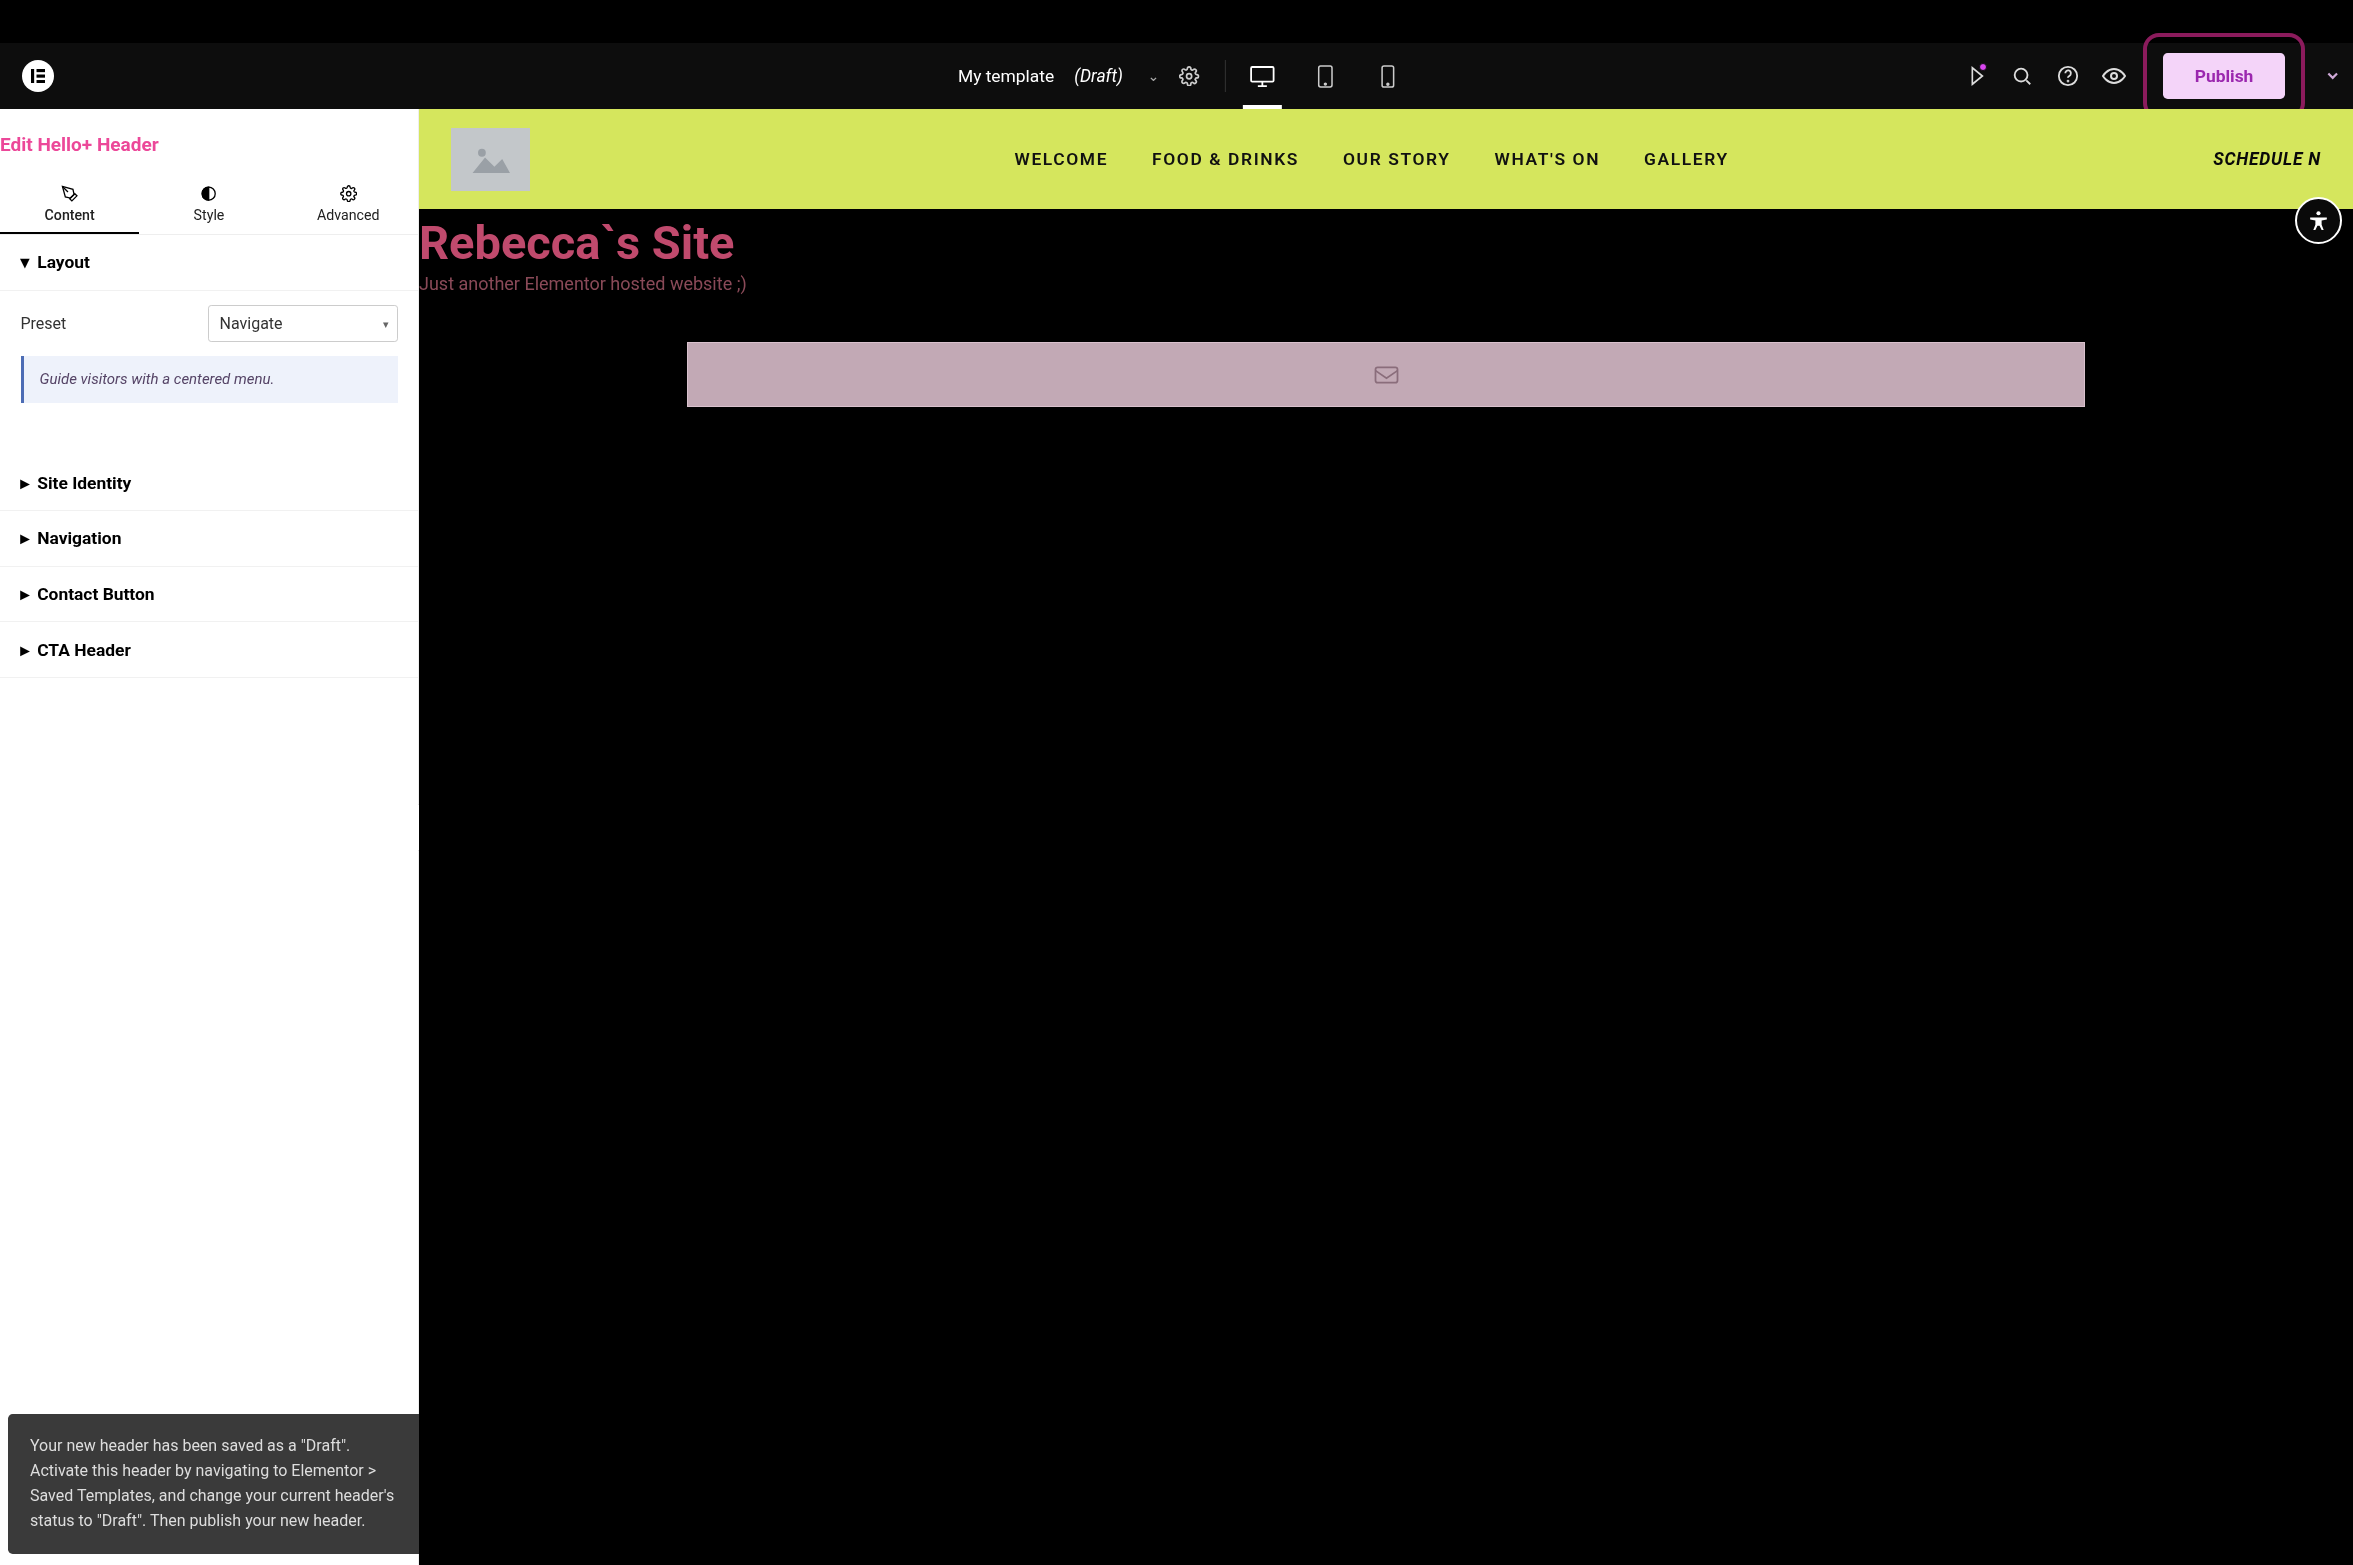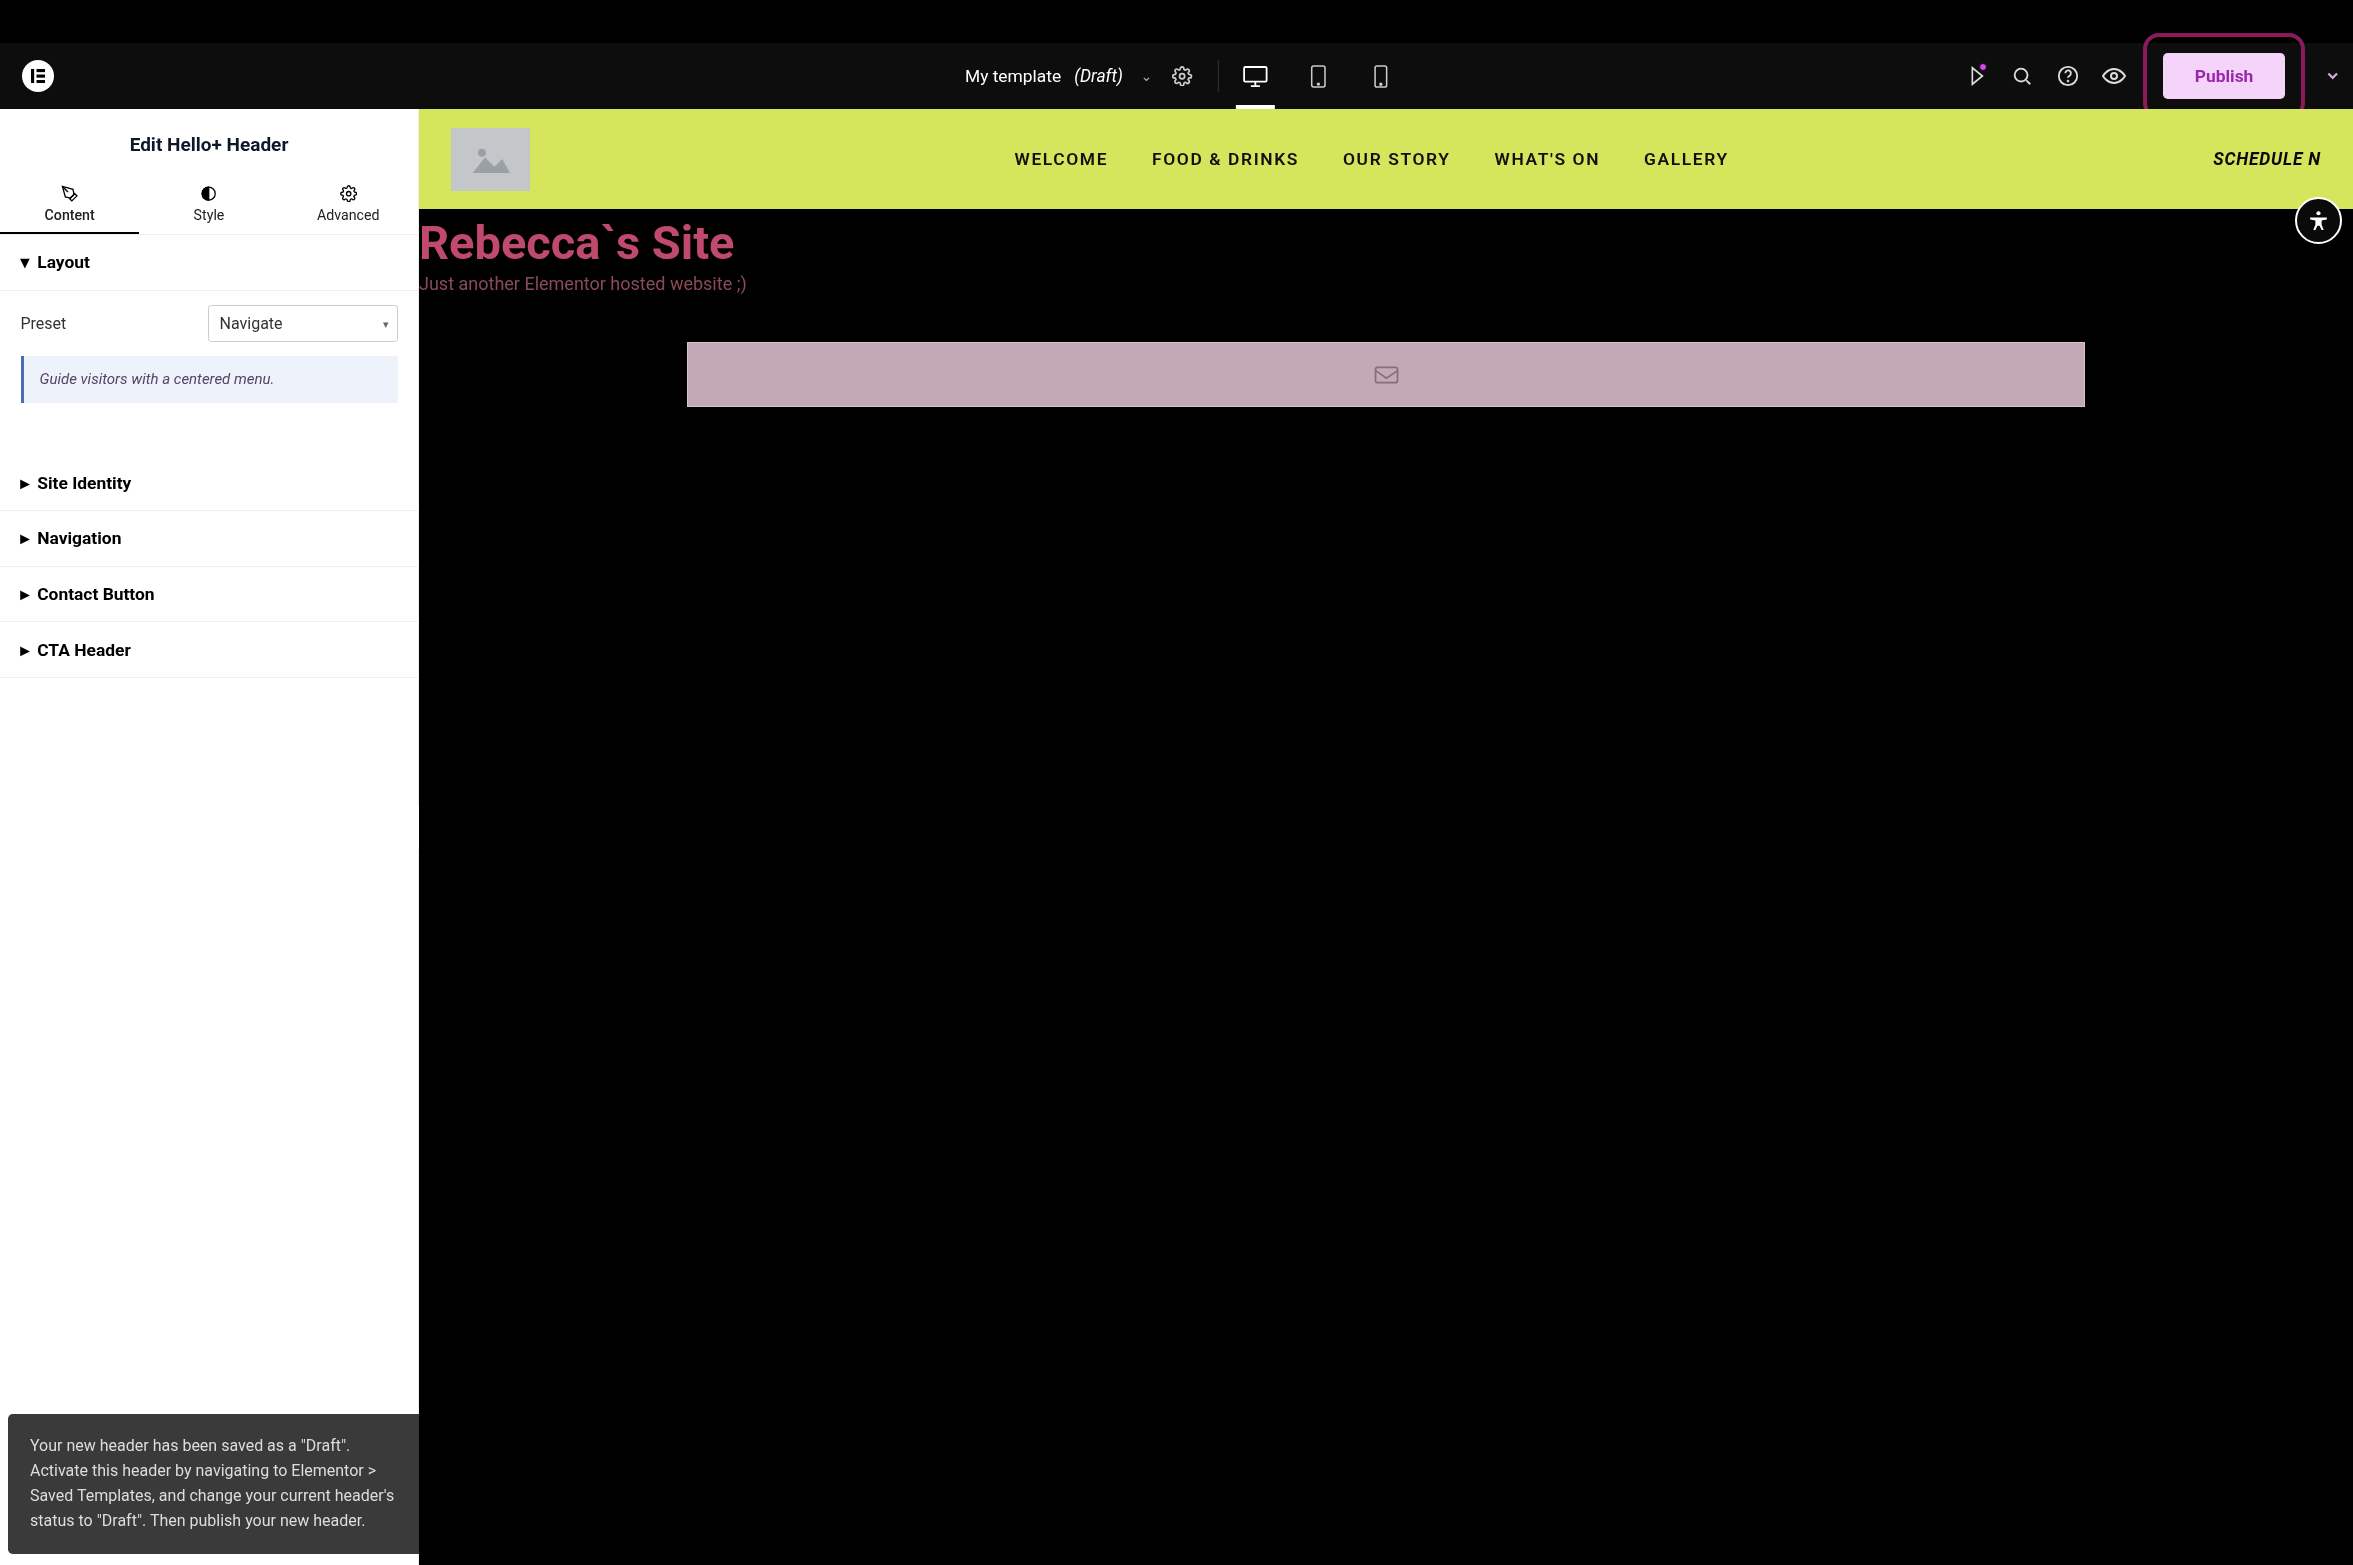--- a/index.html
+++ b/index.html
@@ -5,39 +5,39 @@
   * { box-sizing: border-box; margin: 0; padding: 0; font-family: -apple-system, BlinkMacSystemFont, "Segoe UI", Roboto, Arial, sans-serif; }
   html, body { width: 100%; height: 100%; background: #000; }
   body { display: flex; flex-direction: column; overflow: hidden; }
 
   .blackbar { height: 43px; background:#000; }
 
   
   .topbar { height: 66px; background:#0d0d0d; display:flex; align-items:center; color:#fff; position:relative; }
   .topbar .logo { width:32px; height:32px; border-radius:50%; background:#fff; margin-left:22px; display:flex; align-items:center; justify-content:center; color:#000; font-weight:900; font-size:16px;}
   .topbar .center { position:absolute; left:50%; transform:translateX(-50%); display:flex; align-items:center; gap:0; }
-  .topbar .center .title { font-size:17.4px; display:flex; align-items:center; gap:13px; padding:0 12.6px; }
+  .topbar .center .title { font-size:17.4px; display:flex; align-items:center; gap:20px; padding:0 12.6px; }
   .topbar .center .title .draft { font-style:italic; font-weight:400; }
   .topbar .divider { width:0.8px; height:32px; background:#333; margin:0 17.4px; }
   .device-group { display:flex; gap:24px; align-items:center; }
   .device-btn { width:39px; height:55px; display:flex; align-items:center; justify-content:center; cursor:pointer; position:relative;}
   .device-btn.active::after { content:""; position:absolute; bottom:-6.3px; left:0; right:0; height:4.7px; background:#fff; }
   .topbar .right { margin-left:auto; display:flex; align-items:center; gap:11px; padding-right:4.7px; }
   .iconbtn { width:35px; height:35px; display:flex; align-items:center; justify-content:center; position:relative; cursor:pointer; color:#fff;}
   .iconbtn .dot { position:absolute; top:4.7px; right:6.3px; width:8px; height:8px; border-radius:50%; background:#d946ef; border:1.6px solid #0d0d0d;}
   .publish-btn { background:#f4d4f9; color:#9b27af; font-weight:700; font-size:17.4px; border:none; padding:12.6px 32px; border-radius:4.7px; cursor:pointer;}
   .publish-wrap { border:4px solid #8b1b5c; border-radius:16px; padding:16px; display:flex; align-items:center;}
   .publish-caret { width:32px; display:flex; align-items:center; justify-content:center; color:#d1a3da;}
 
   
   .main { flex:1; display:flex; background:#fff; min-height:0;}
 
   
   .sidebar { width:419px; background:#fff; display:flex; flex-direction:column; border-right:0.8px solid #eee; position:relative;}
-  .side-title { text-align:center; font-weight:700; font-size:19px; padding:24px 0 20.5px; color:#0f172a;}
+  .side-title { text-align:left; font-weight:700; font-size:19px; padding:24px 0 20.5px; color:#ec4899;}
   .tabs { display:flex; border-bottom:0.8px solid #eee; }
   .tab { flex:1; text-align:center; padding:8px 0 9.5px; font-size:14.2px; color:#222; cursor:pointer;}
   .tab .ico { display:block; margin:0 auto 4.7px; }
   .tab.active { border-bottom:2.4px solid #000; font-weight:500;}
   .section-hd { display:flex; align-items:center; gap:8px; padding:17.4px 20.5px; font-weight:700; font-size:17.4px; cursor:pointer; border-bottom:0.8px solid #f1f1f1;}
   .section-hd.collapsed { border-top:none;}
   .section-body { padding:14.2px 20.5px 20.5px; }
   .field-row { display:flex; align-items:center; justify-content:space-between; font-size:16px; color:#333; margin-bottom:14.2px;}
   .select { border:0.8px solid #ccc; border-radius:3.2px; padding:8px 24px 8px 11px; font-size:16px; min-width:190px; position:relative; background:#fff; cursor:pointer;margin-left:16px;}
   .select::after { content:"▾"; position:absolute; right:8px; top:50%; transform:translateY(-50%); color:#666; font-size:11px;}

